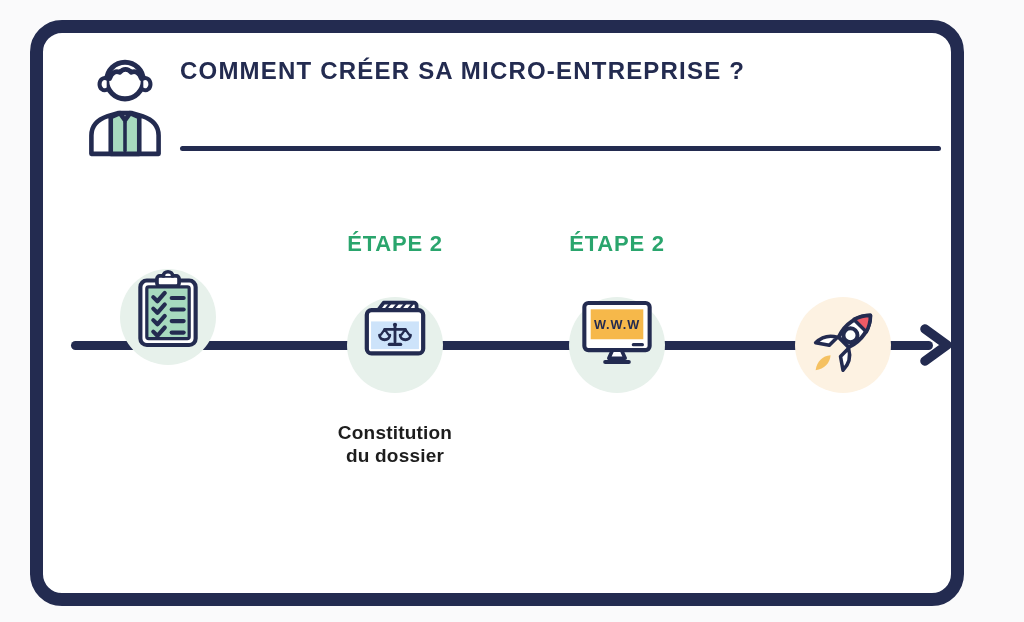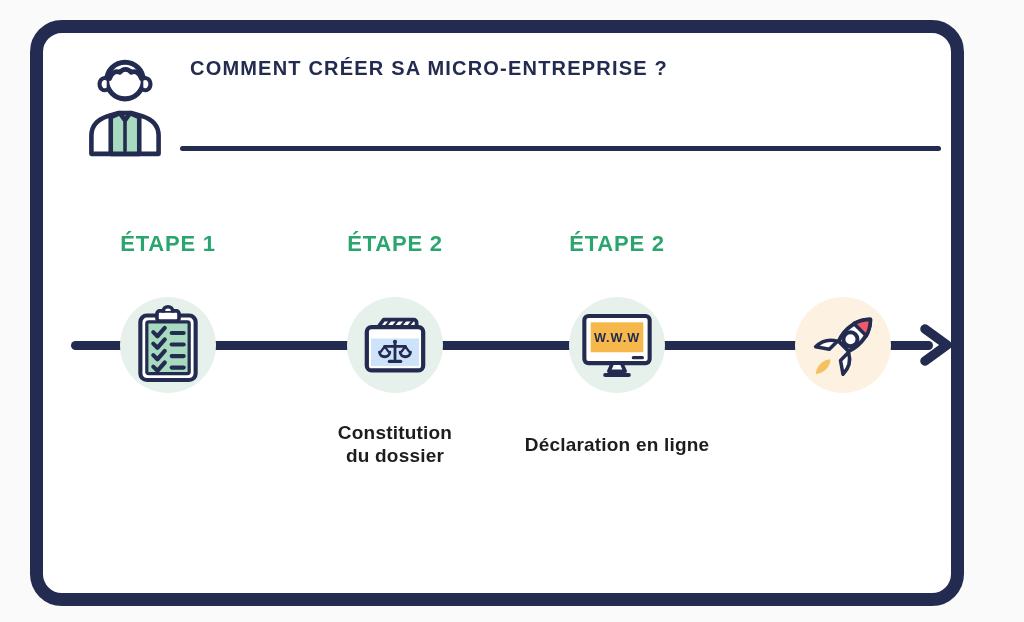--- a/index.html
+++ b/index.html
@@ -8,37 +8,37 @@
     --cream:#fdf2e2; --dark:#1d1d1d; --page:#fafafb; --card:#ffffff;
   }
   *{margin:0;padding:0;box-sizing:border-box}
   body{font-family:"Liberation Sans","DejaVu Sans",sans-serif;background:var(--page);}
   .stage{position:relative;width:1024px;height:622px;background:var(--page);overflow:hidden}
   .card{position:absolute;left:30px;top:20px;width:934px;height:586px;background:var(--card);
         border:13px solid var(--navy);border-radius:32px;}
   .inner{position:absolute;left:0;top:0;width:908px;height:560px}
 
   .person{position:absolute;left:26px;top:16px;width:112px;height:112px}
-  .title{position:absolute;left:147px;top:24px;font-size:20px;font-weight:800;
+  .title{position:absolute;left:137px;top:24px;font-size:24px;font-weight:800;
          color:var(--navy);letter-spacing:1.2px;white-space:nowrap}
   .subtitle{position:absolute;left:137px;top:70px;font-size:27px;font-weight:800;
             color:var(--green);letter-spacing:1px;white-space:nowrap}
   .divider{position:absolute;left:137px;top:113px;width:761px;height:5px;
            background:var(--navy);border-radius:2.5px}
 
   .timeline{position:absolute;left:0;top:198px;width:908px;height:300px}
   .tl-line{position:absolute;left:28px;top:110px;width:862px;height:9px;
            background:var(--navy);border-radius:5px;z-index:1}
   .tl-arrow{position:absolute;left:872px;top:92px;width:44px;height:44px;z-index:1}
 
   .step{position:absolute;top:0;width:220px;text-align:center}
   .step.p1{left:15px}.step.p2{left:242px}.step.p3{left:464px}.step.p4{left:690px}
   .step-label{height:28px;font-size:22px;font-weight:800;color:var(--green);letter-spacing:0.8px}
   .step-circle{position:relative;z-index:2;margin:38px auto 0;width:96px;height:96px;border-radius:50%;
-               display:flex;align-items:center;justify-content:center}
+               display:flex;align-items:flex-start;justify-content:center}
   .bg-mint{background:var(--mintbg)} .bg-cream{background:var(--cream)}
   .step-caption{margin-top:26px;height:52px;display:flex;align-items:center;justify-content:center;
                 font-size:19px;font-weight:700;color:var(--dark);line-height:1.2;
                 white-space:pre-line;letter-spacing:0.2px}
   .step-caption.highlight{color:var(--yellow)}
 
   svg *{stroke-linecap:round;stroke-linejoin:round}
   .sn{stroke:var(--navy)} .fn{fill:none} .fw{fill:#ffffff}
   .f-mint{fill:var(--mint)} .f-blue{fill:var(--blue)} .f-orange{fill:var(--orange)}
   .f-red{fill:var(--red)} .f-yellow{fill:var(--yellow)} .f-navy{fill:var(--navy)}
@@ -66,21 +66,20 @@
       <div class="title">COMMENT CRÉER SA MICRO-ENTREPRISE ?</div>
       <div class="divider"></div>
 
       <div class="timeline">
         <div class="tl-line"></div>
         <svg class="tl-arrow" viewBox="0 0 44 44">
           <path class="fn sn" stroke-width="9.5" d="M10,6 L32,22 L10,38"></path>
         </svg>
 
         <div class="step p1">
-          <div class="step-label">ÉTAPE 1</div>
           <div class="step-circle bg-mint">
             <svg width="70" height="82" viewBox="0 0 76 88">
               <rect class="fw sn s45" x="8" y="12" width="60" height="70" rx="7"></rect>
               <rect class="f-mint sn s35" x="15" y="19" width="46" height="56" rx="2"></rect>
               <rect class="fw sn s4" x="26" y="7" width="24" height="11" rx="3"></rect>
               <path class="fw sn s4" d="M33,7 a5,4.5 0 0 1 10,0"></path>
               <path class="fn sn s45" d="M22,30 l4.5,4.5 l8,-9"></path>
                 <line class="sn s45" x1="42" y1="31" x2="55" y2="31"></line>
               <path class="fn sn s45" d="M22,42.5 l4.5,4.5 l8,-9"></path>
                 <line class="sn s45" x1="42" y1="43.5" x2="55" y2="43.5"></line>
@@ -122,21 +121,20 @@
           <div class="step-circle bg-mint">
             <svg width="78" height="70" viewBox="0 0 86 76">
               <rect class="fw sn s45" x="7" y="6" width="72" height="52" rx="4.5"></rect>
               <rect class="f-orange" x="14" y="13" width="58" height="33"></rect>
               <text class="f-navy www-text" x="43" y="35" text-anchor="middle">W.W.W</text>
               <line class="sn s35" x1="61" y1="52" x2="71" y2="52"></line>
               <path class="fw sn s4" d="M38,58 l-4,9 h18 l-4,-9 z"></path>
               <line class="sn s45" x1="30" y1="71" x2="56" y2="71"></line>
             </svg>
           </div>
-          <div class="step-caption">Déclaration en ligne</div>
         </div>
 
         <div class="step p4">
           <div class="step-label"></div>
           <div class="step-circle bg-cream">
             <svg width="88" height="88" viewBox="0 0 100 100">
               <g transform="rotate(45 50 52)">
                 <path class="f-yellow" d="M50,72 c6,7 6,16 0,24 c-6,-8 -6,-17 0,-24"></path>
                 <path class="fw sn s4" d="M41,52 c-9,5 -13,13 -13,22 l13,-9 z"></path>
                 <path class="fw sn s4" d="M59,52 c9,5 13,13 13,22 l-13,-9 z"></path>

